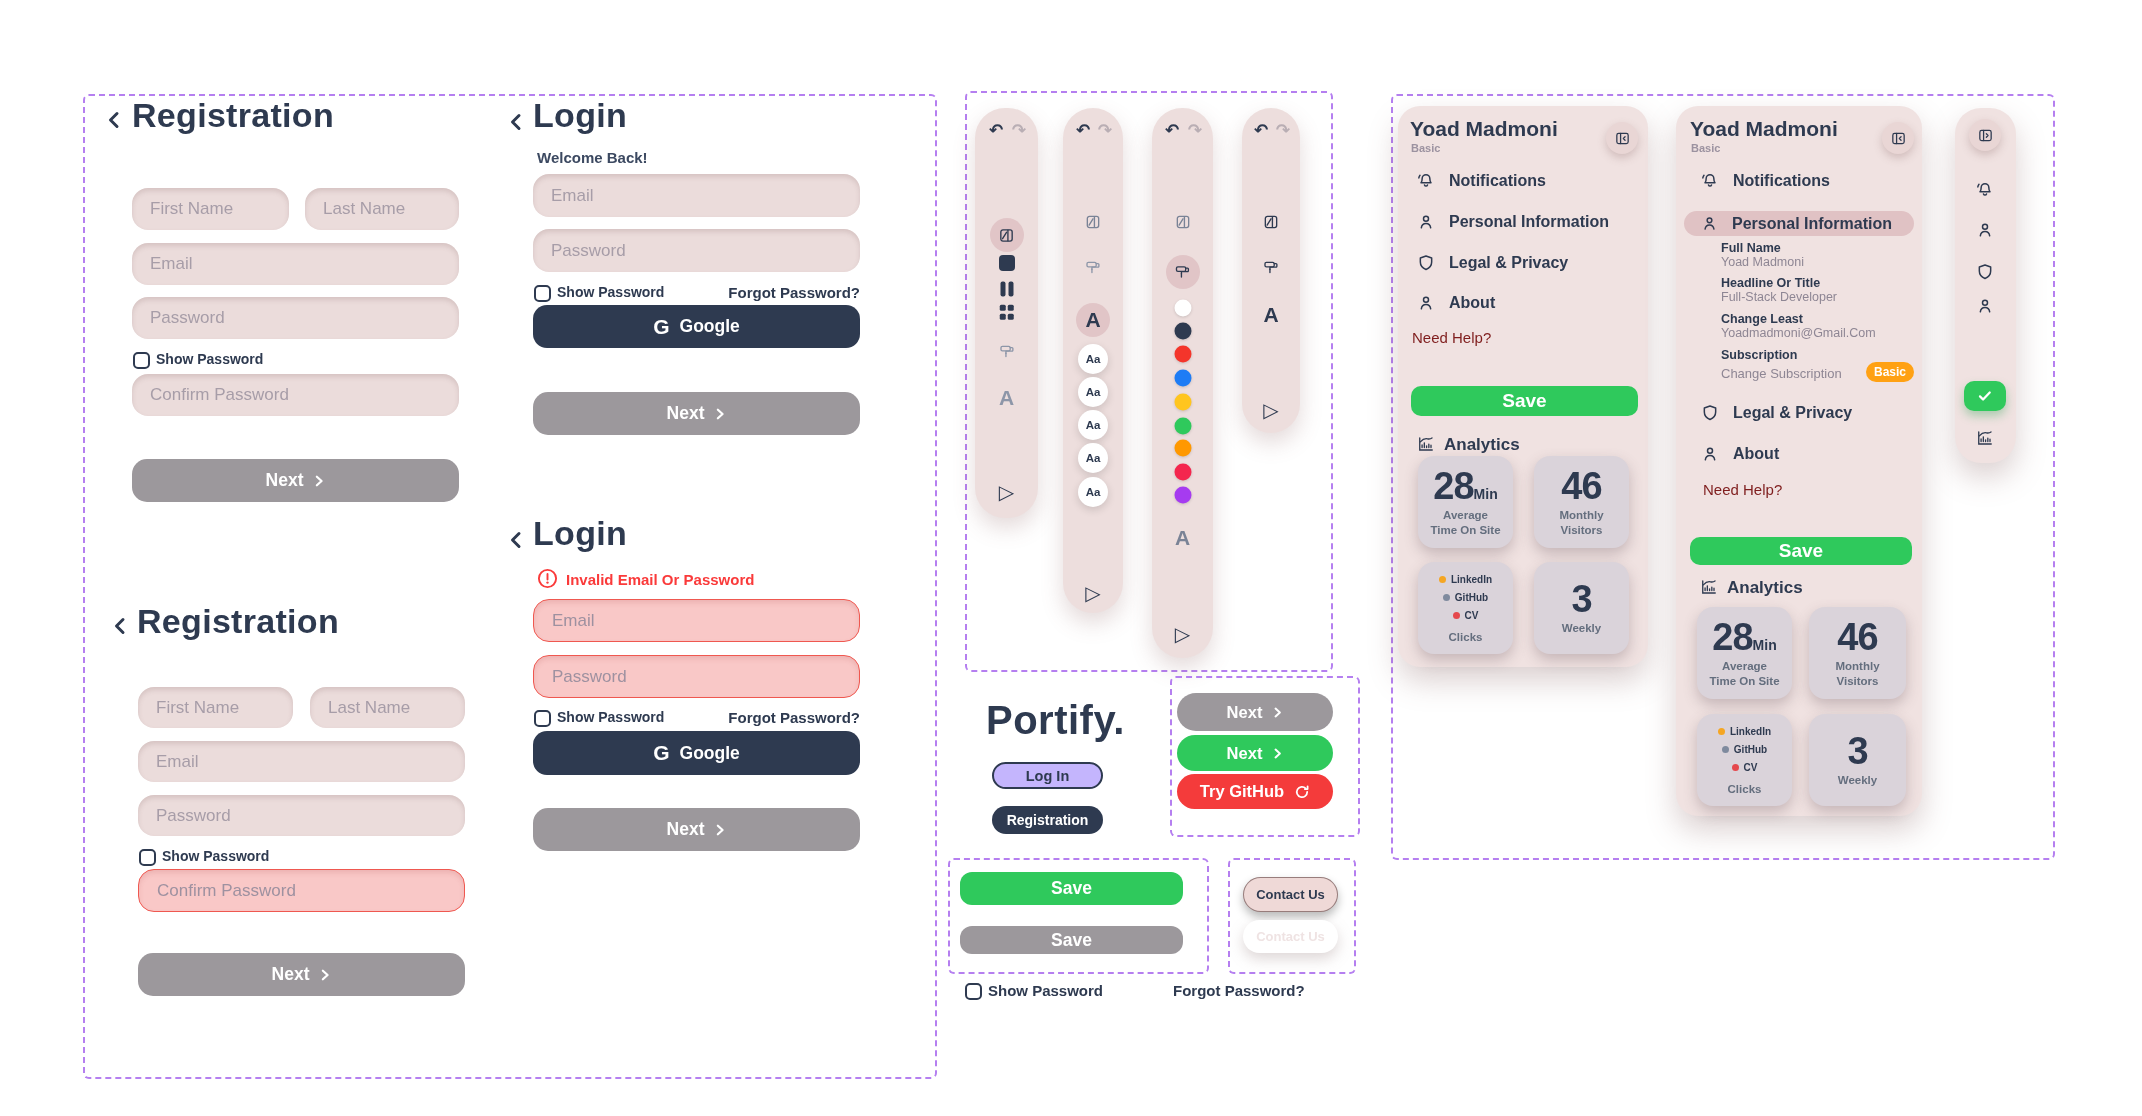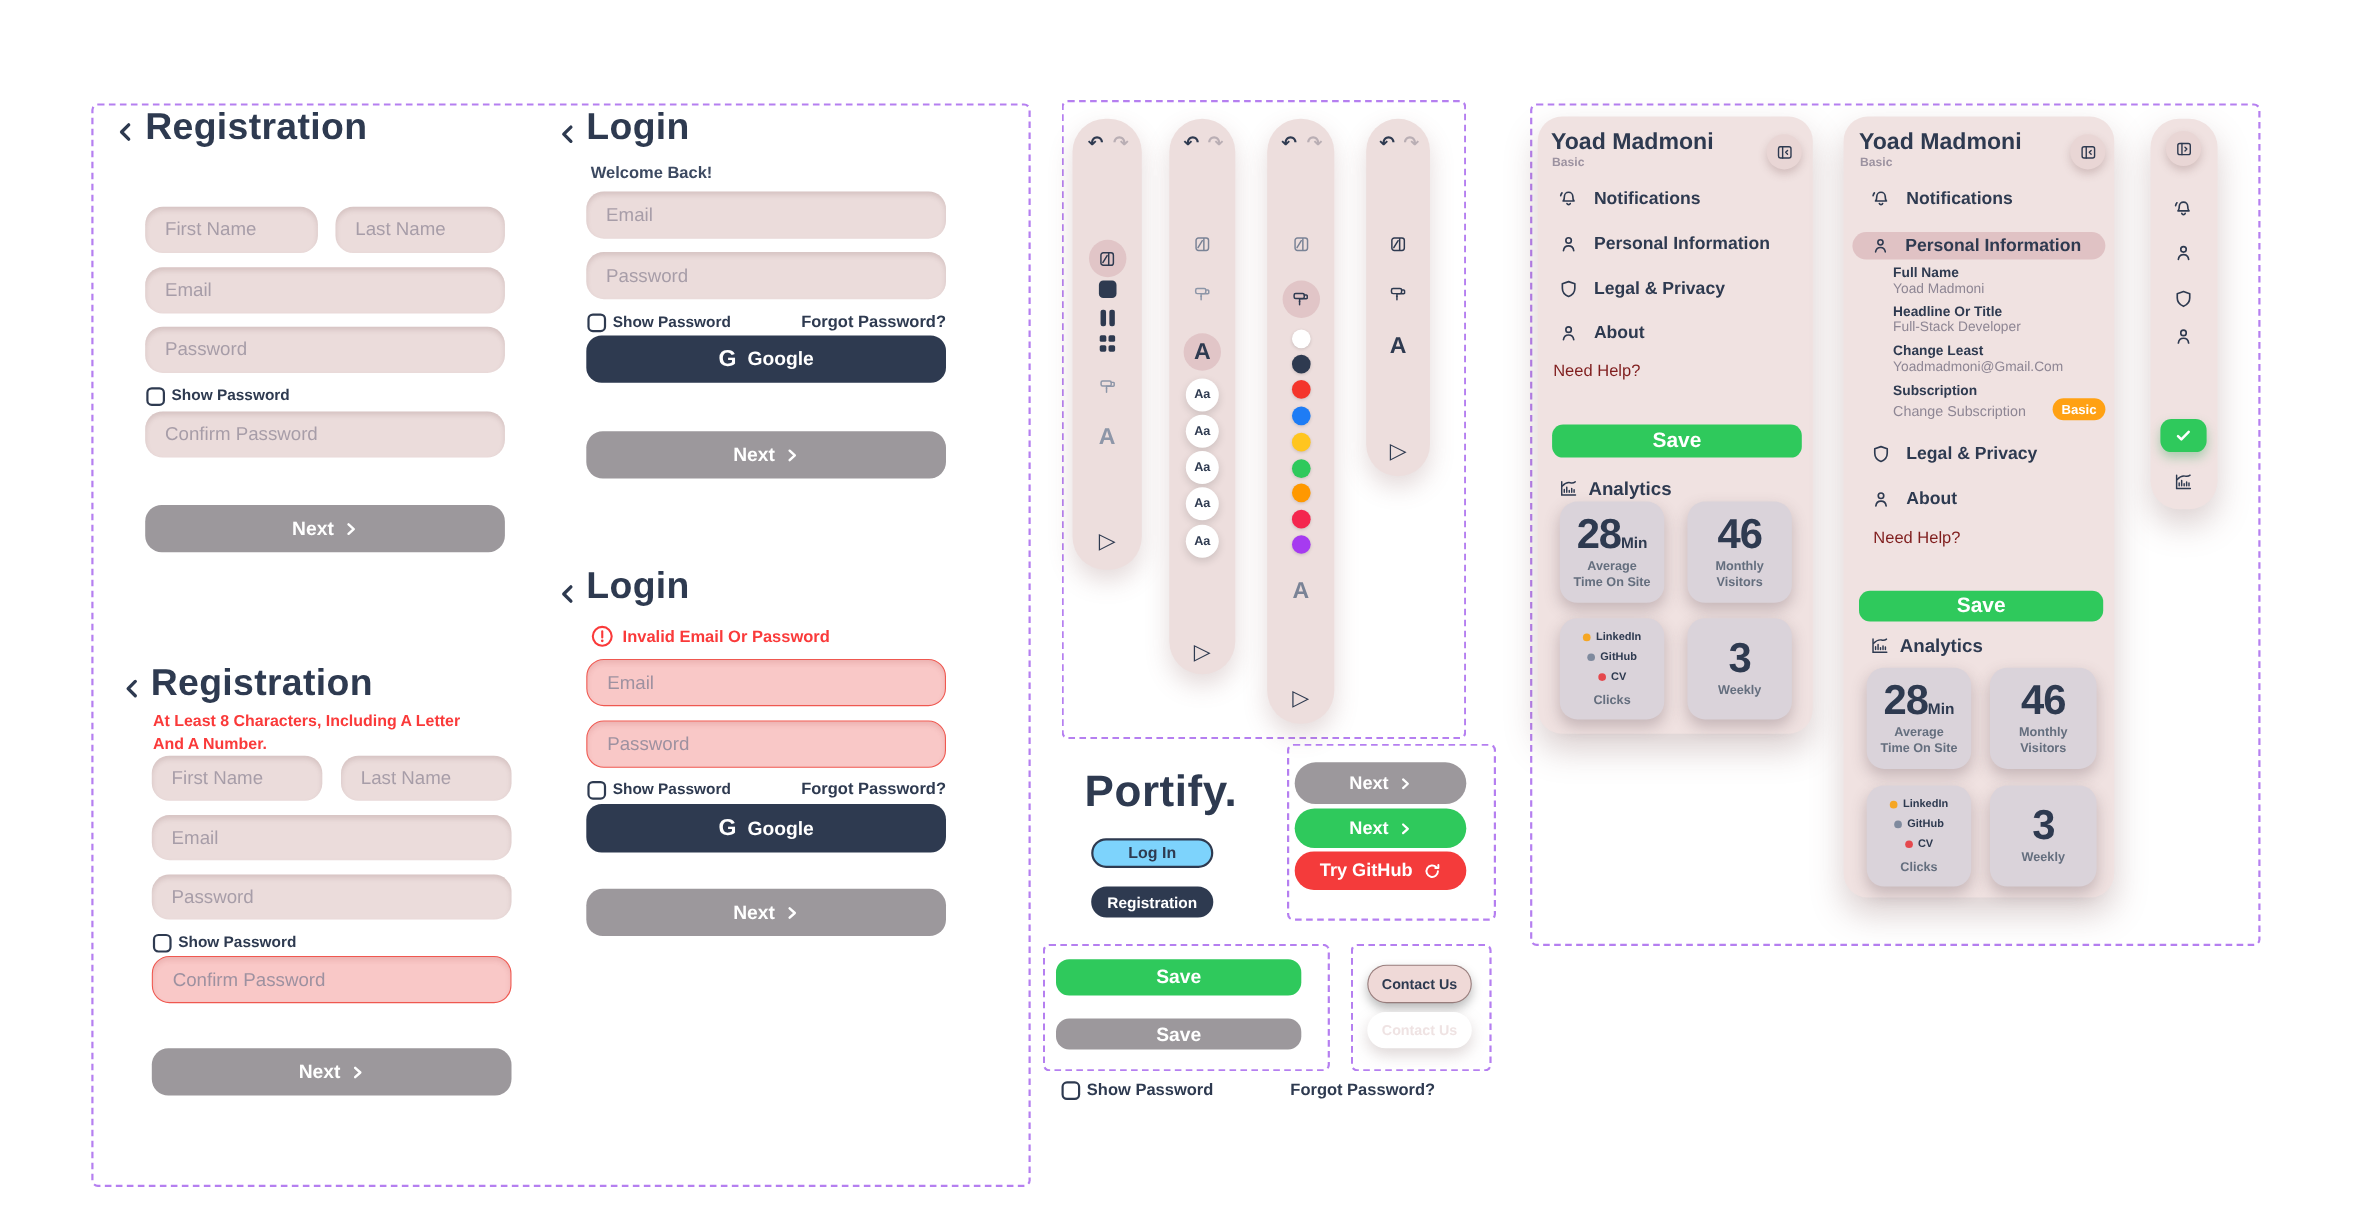--- a/index.html
+++ b/index.html
@@ -105,22 +105,20 @@
         <path d="M4.5 2 10 7l-5.5 5" fill="none" stroke="#fff" stroke-width="2.6" stroke-linecap="round" stroke-linejoin="round"></path>
       </svg>
   </div>
 
   <span class="back" style="left:110px;top:616px;">
     <svg viewBox="0 0 20 20" width="20" height="20">
         <path d="M13 3.5 6.5 10 13 16.5" fill="none" stroke="#2E3A50" stroke-width="3" stroke-linecap="round" stroke-linejoin="round"></path>
       </svg>
   </span>
   <div class="ftitle" style="left:137px;top:602px;">Registration</div>
-  <div class="ferr" style="left:139px;top:646px;">At Least 8 Characters, Including A Letter
-And A Number.</div>
   <input class="field" style="left: 138px; top: 687px; width: 155px; height: 41px;" placeholder="First Name">
   <input class="field" style="left: 310px; top: 687px; width: 155px; height: 41px;" placeholder="Last Name">
   <input class="field" style="left: 138px; top: 741px; width: 327px; height: 41px;" placeholder="Email">
   <input class="field" style="left: 138px; top: 795px; width: 327px; height: 41px;" placeholder="Password">
   <span class="chk" style="left:139px;top:849px;"></span>
   <span class="slabel" style="left:162px;top:848px;">Show Password</span>
   <input class="field err" style="left: 138px; top: 869px; width: 327px; height: 43px;" placeholder="Confirm Password">
   <div class="btn gray" style="left:138px;top:953px;width:327px;height:43px;">
     <span>Next</span>
     <svg viewBox="0 0 14 14" width="12" height="12">
@@ -288,21 +286,21 @@
           <rect x="3.5" y="4" width="13" height="6.5" rx="2"></rect>
           <path d="M16.5 5.8h2.6a1.2 1.2 0 0 1 1.2 1.2v2.6a1.2 1.2 0 0 1-1.2 1.2H10.5v3"></path>
           <path d="M10.5 13.8v4.7"></path>
         </svg>
     </span>
     <span class="tb-c letterA" style="top:207px;color:#2E3A50;">A</span>
     <span class="tb-c play" style="top:302px;">▷</span>
   </div>
 
   <div class="logo" style="left:986px;top:698px;">Portify.</div>
-  <div class="brandbtn" style="left:992px;top:762px;width:111px;height:27px;background:#7dd3fc;border:2.4px solid #2E3A50;
+  <div class="brandbtn" style="left:992px;top:762px;width:111px;height:27px;background:#c4b5fd;border:2.4px solid #2E3A50;
        font-size:14.5px;font-weight:700;color:#2E3A50;">
     <span>Log In</span>
   </div>
   <div class="brandbtn" style="left:992px;top:806px;width:111px;height:28px;background:#2E3A50;
        font-size:14px;font-weight:700;color:#fff;">
     <span>Registration</span>
   </div>
 
   <div class="dashed" style="left:1170px;top:676px;width:186px;height:157px;"></div>
   <div class="btn gray pill" style="left:1177px;top:693px;width:156px;height:38px;font-size:16.5px;">

